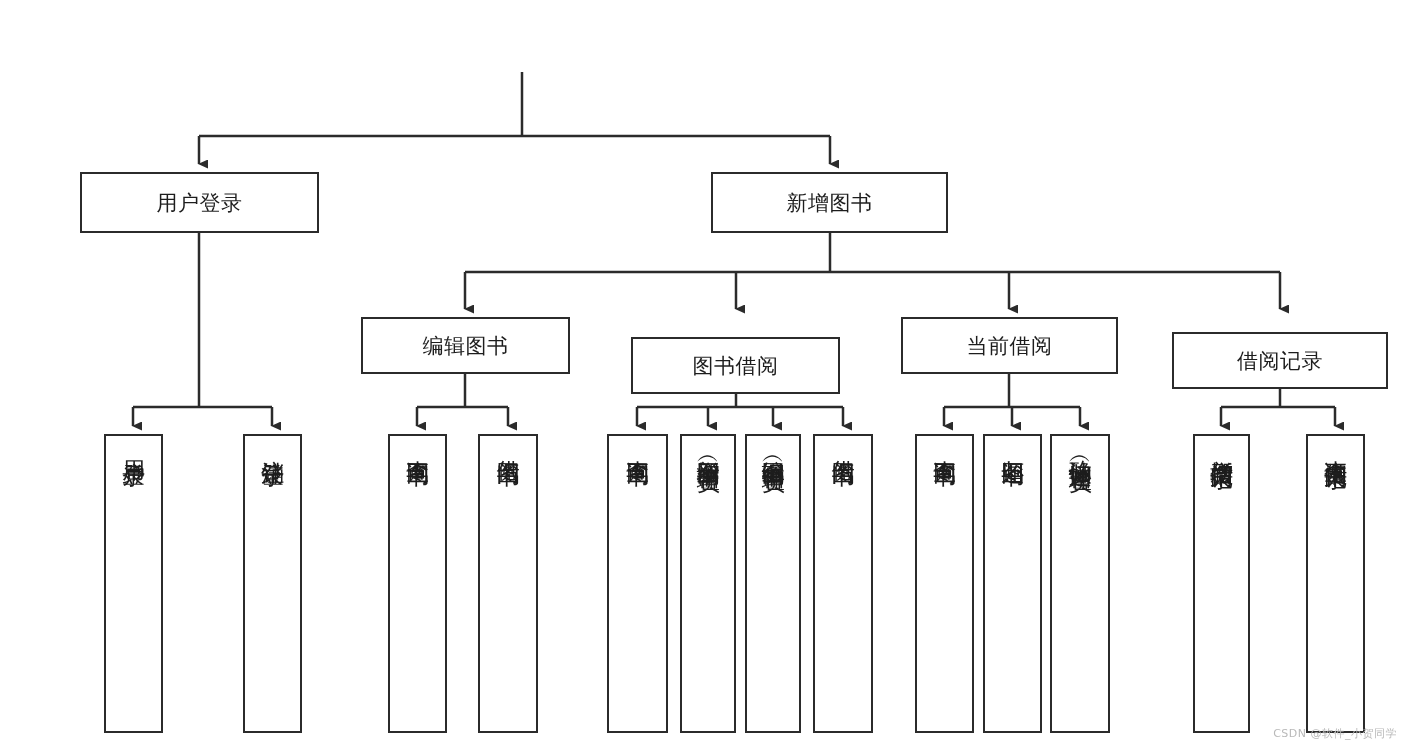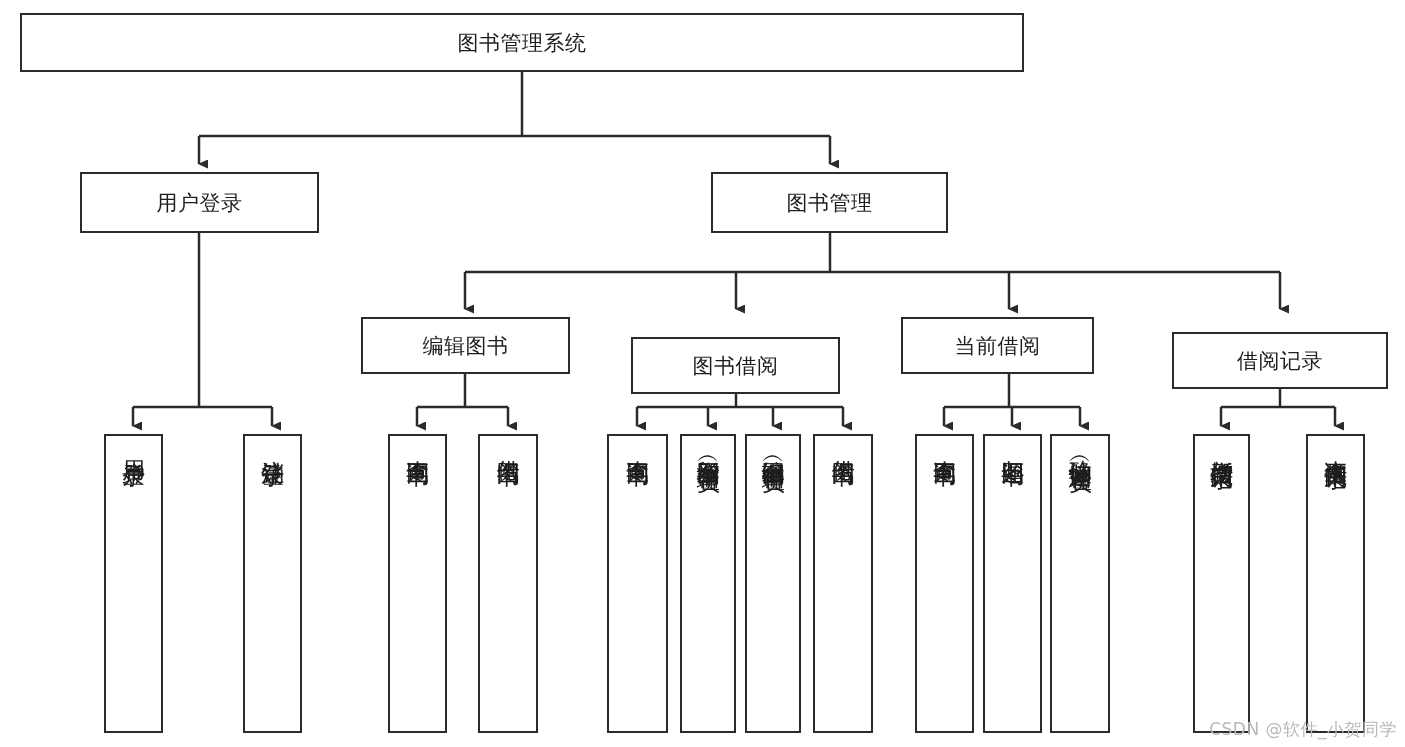--- a/index.html
+++ b/index.html
@@ -52,21 +52,21 @@
     font-size: 23px;
     line-height: 1.03;
     letter-spacing: 1.5px;
     white-space: nowrap;
     color: #1d1d1d;
   }
   .watermark {
     position: absolute;
     right: 8px;
     bottom: 6px;
-    font-size: 17px;
+    font-size: 11px;
     color: #b9b9b9;
     letter-spacing: 0.5px;
     white-space: nowrap;
   }
 </style>
 </head>
 <body>
 
 <div id="canvas">
 
@@ -114,38 +114,35 @@
       <path d="M1012,407 L1012,426" marker-end="url(#arrow)"></path>
       <path d="M1080,407 L1080,426" marker-end="url(#arrow)"></path>
 
       <path d="M1280,374 L1280,407"></path>
       <path d="M1221,407 L1335,407"></path>
       <path d="M1221,407 L1221,426" marker-end="url(#arrow)"></path>
       <path d="M1335,407 L1335,426" marker-end="url(#arrow)"></path>
     </g>
   </svg>
 
-  <div class="node node-h" style="left:20px; top:13px; width:1004px; height:59px;">
-    <span>图书管理系统</span>
-  </div>
 
   <div class="node node-h" style="left:80px; top:172px; width:239px; height:61px;">
     <span>用户登录</span>
   </div>
   <div class="node node-h" style="left:711px; top:172px; width:237px; height:61px;">
-    <span>图书管理</span>
+    <span>新增图书</span>
   </div>
 
   <div class="node node-h" style="left:361px; top:317px; width:209px; height:57px;">
     <span>编辑图书</span>
   </div>
   <div class="node node-h" style="left:631px; top:317px; width:209px; height:57px;margin-top:20px;">
     <span>图书借阅</span>
   </div>
-  <div class="node node-h" style="left:901px; top:317px; width:193px; height:57px;">
+  <div class="node node-h" style="left:901px; top:317px; width:217px; height:57px;">
     <span>当前借阅</span>
   </div>
   <div class="node node-h" style="left:1172px; top:332px; width:216px; height:57px;">
     <span>借阅记录</span>
   </div>
 
   <div class="node node-v" style="left:104px; top:434px; width:59px; height:299px;">
     <span class="vtext">用户登录</span>
   </div>
   <div class="node node-v" style="left:243px; top:434px; width:59px; height:299px;">

